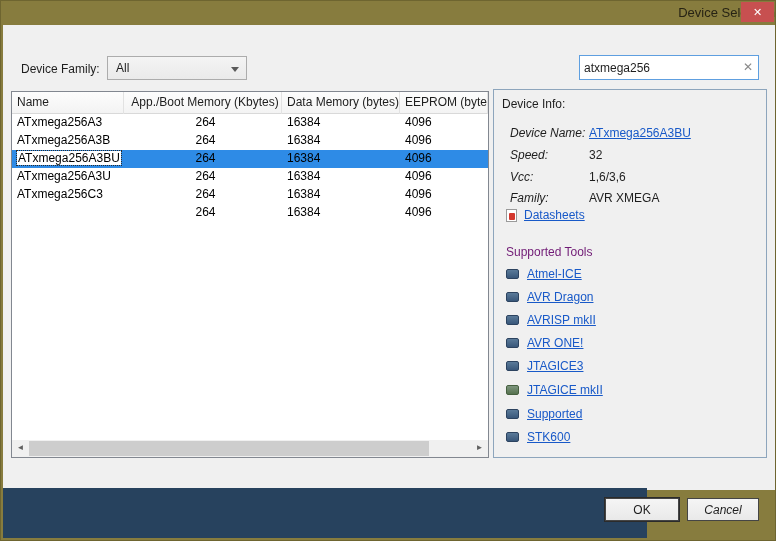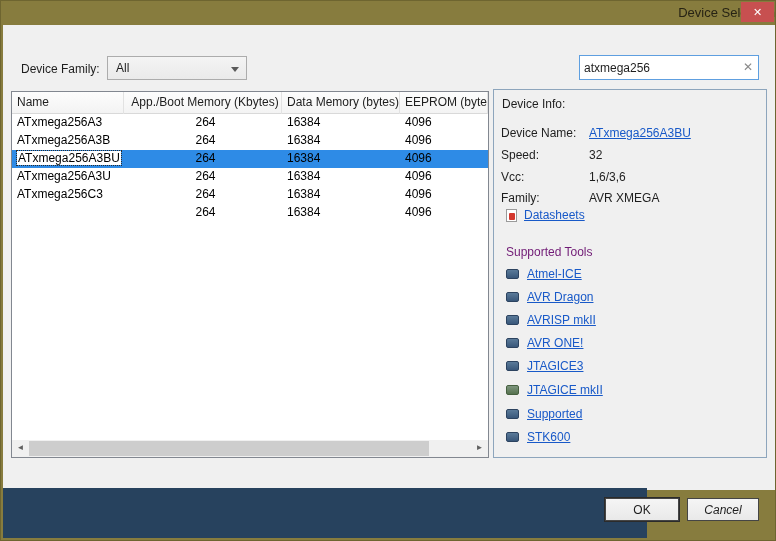--- a/index.html
+++ b/index.html
@@ -57,21 +57,21 @@
   .hscroll { position:absolute; left:0; bottom:0; width:476px; height:17px; background:#F0F0F0; }
   .sb-btn { position:absolute; top:0; width:17px; height:17px; background:#F0F0F0; text-align:center; line-height:16px; font-size:8px; color:#606060; cursor:pointer; }
   .sb-left { left:0; } .sb-right { right:0; }
   .sb-thumb { position:absolute; left:17px; top:1px; width:400px; height:15px; background:#CDCDCD; cursor:pointer; }
   
   .device-info {
     position:absolute; left:490px; top:64px; width:274px; height:369px;
     background:#F0F0F0; border:1px solid #8DA5BC; font-size:12px; color:#1E1E1E;
   }
   .di-title { position:absolute; left:8px; top:7px; }
-  .di-label { position:absolute; left:7px; white-space:nowrap; }
+  .di-label { position:absolute; left:16px; white-space:nowrap;font-style:italic; }
   .di-value { position:absolute; left:95px; white-space:nowrap; }
   a.link, .link { color:#1859C8; text-decoration:underline; cursor:pointer; }
   .ds-row { position:absolute; left:12px; top:118px; display:flex; align-items:center; }
   .pdf-icon { width:11px; height:13px; background:#FFF; border:1px solid #9A9A9A; position:relative; margin-right:7px; }
   .pdf-icon::after { content:""; position:absolute; left:2px; top:3px; width:6px; height:7px; background:#D3372E; border-radius:1px; }
   .tools-title { position:absolute; left:12px; top:155px; color:#701a75; }
   .tool-row { position:absolute; left:12px; display:flex; align-items:center; height:14px; }
   .tool-icon { width:13px; height:10px; background:linear-gradient(#5A7A99,#39577A); border:1px solid #2C4360; border-radius:2px; display:inline-block; margin-right:8px; }
   .tool-row:nth-of-type(7) .tool-icon { background:linear-gradient(#7E967E,#56724F); border-color:#46603F; }
   

